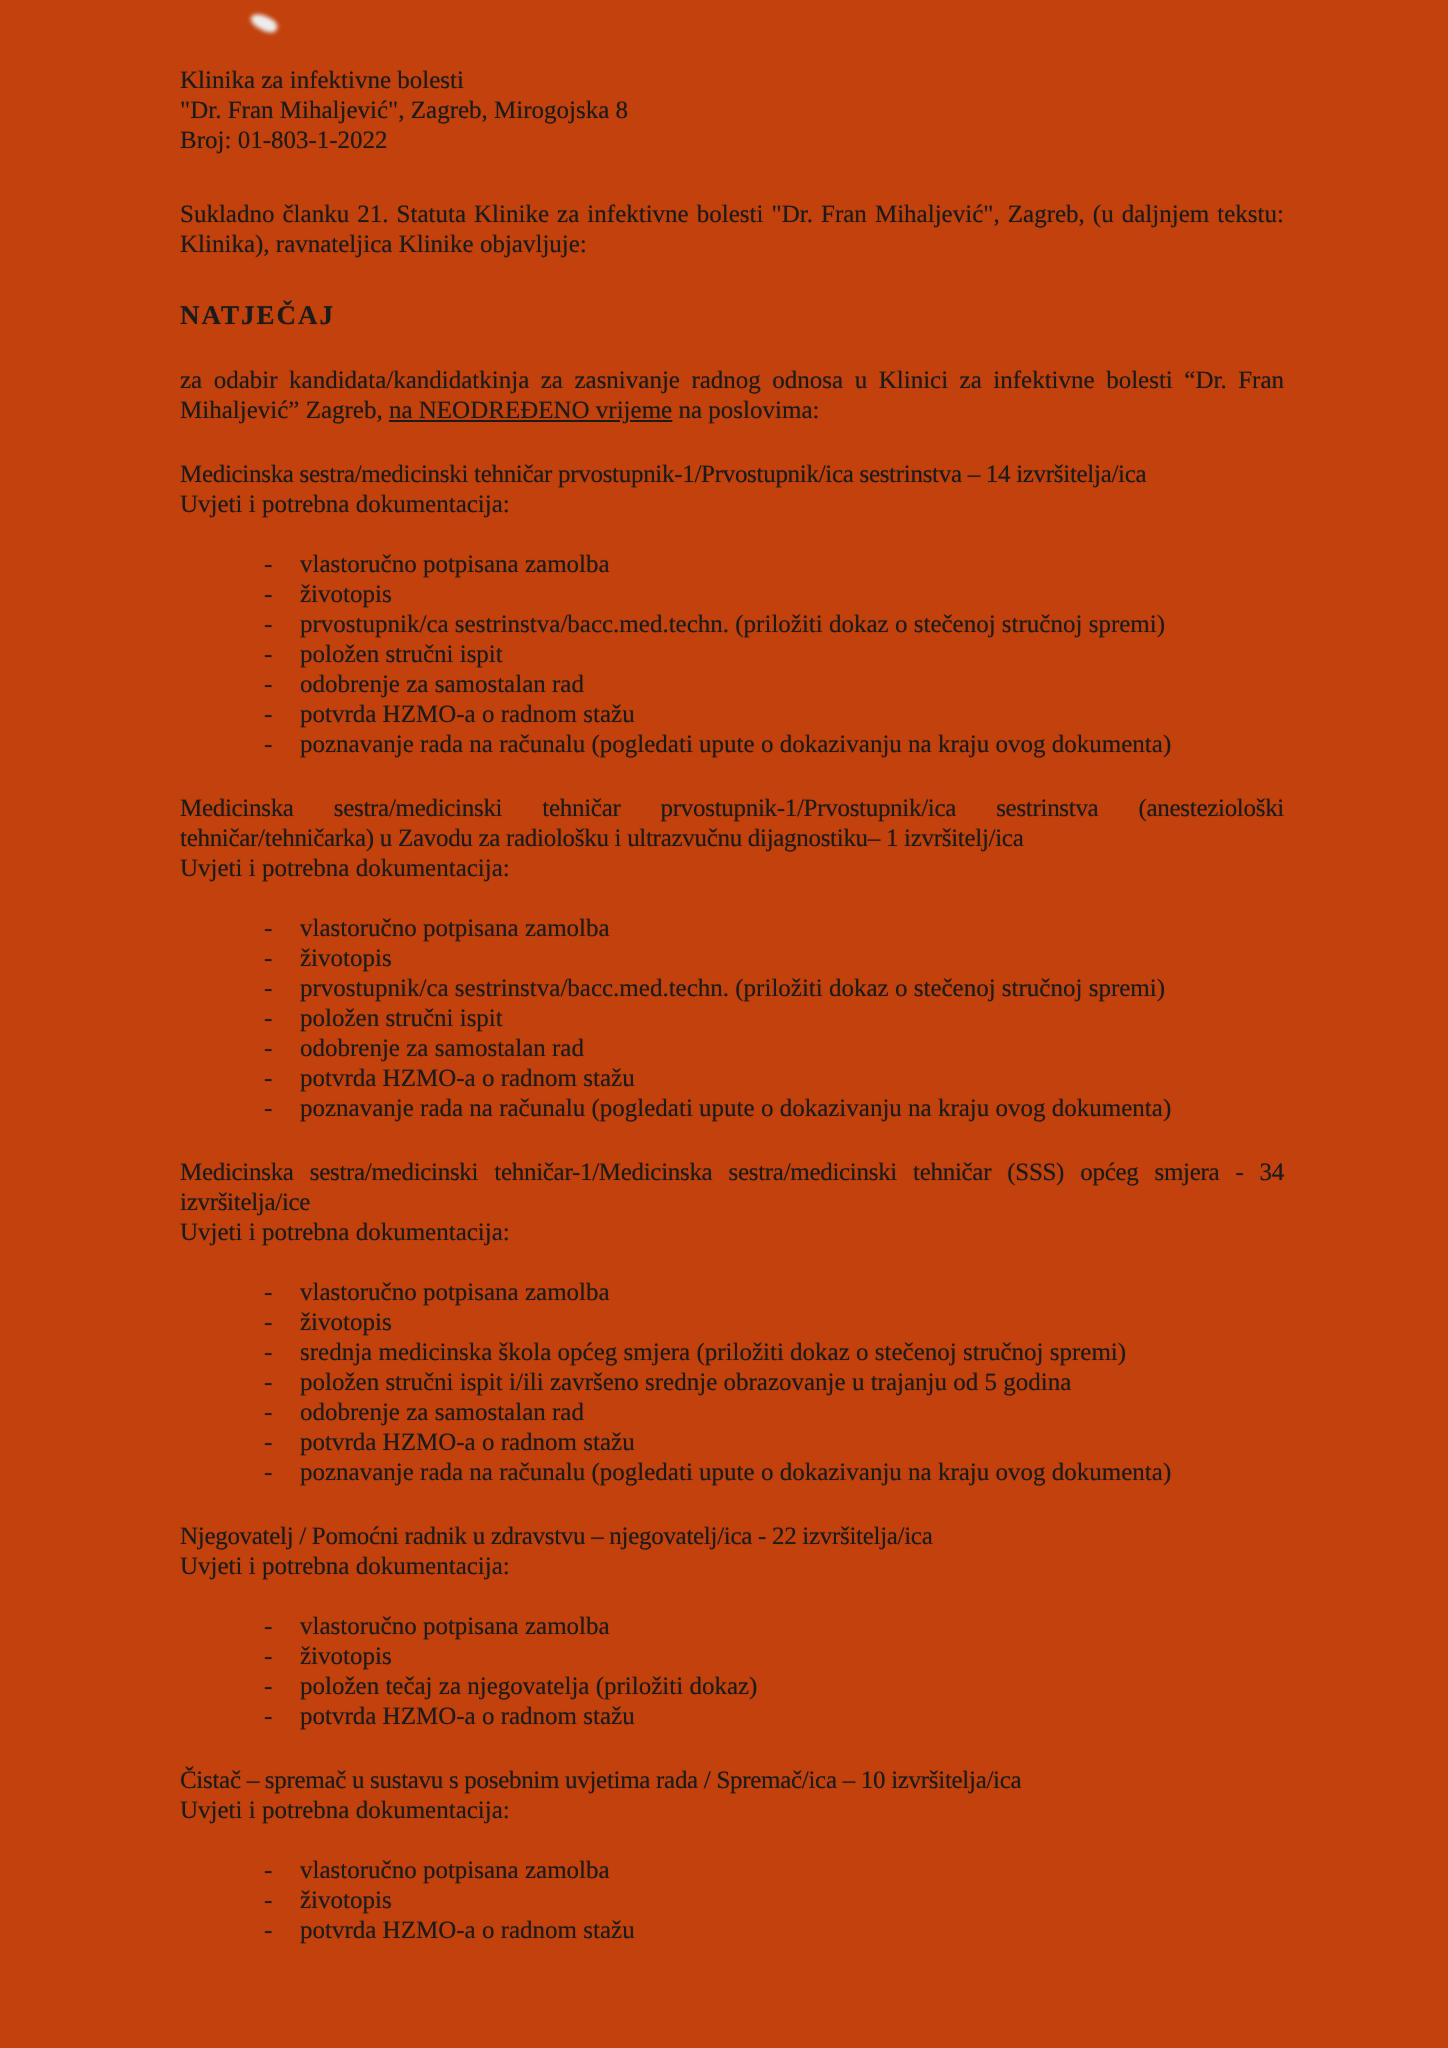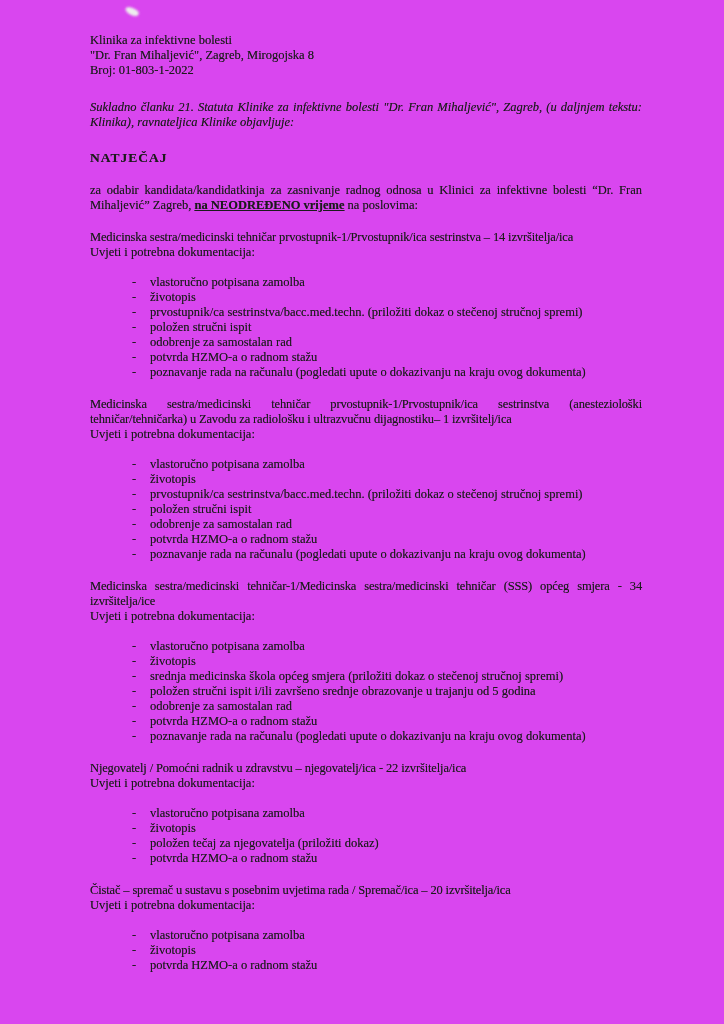--- a/index.html
+++ b/index.html
@@ -14,21 +14,21 @@
     position: relative;
     font-family: "Liberation Serif", serif;
     color: #1b1b1b;
     -webkit-font-smoothing: antialiased;
   }
   .page {
     position: absolute;
     top: 0; left: 0;
     width: 724px;
     height: 1024px;
-    background: #d946ef;
+    background: #c2410c;
   }
   .content {
     position: absolute;
     top: 33px;
     left: 90px;
     width: 552px;
     font-size: 12.5px;
     line-height: 15px;
     text-shadow: 0 0 0.35px rgba(30,30,30,0.55);
   }
@@ -39,34 +39,33 @@
     background: #ededed;
     border-radius: 60% 40% 50% 50%;
     transform: rotate(28deg);
     filter: blur(1px);
   }
   .header-block { margin: 0 0 0 0; }
   .header-block div { white-space: nowrap; }
   .intro {
     margin-top: 22px;
     text-align: justify;
-    font-style: italic;
   }
   .doc-title {
     margin-top: 20px;
     font-weight: bold;
     font-size: 13.5px;
     letter-spacing: 1px;
   }
   .subtitle {
     margin-top: 18px;
     text-align: justify;
   }
   .subtitle .emph {
-    font-weight: bold;
+    font-weight: normal;
     text-decoration: underline;
   }
   .section { margin-top: 17px; }
   .section-heading {
     font-weight: normal;
     text-align: justify;
     letter-spacing: -0.15px;
   }
   .uvjeti { }
   ul.reqs {
@@ -153,21 +152,21 @@
       <div class="uvjeti">Uvjeti i potrebna dokumentacija:</div>
       <ul class="reqs">
         <li>vlastoručno potpisana zamolba</li>
         <li>životopis</li>
         <li>položen tečaj za njegovatelja (priložiti dokaz)</li>
         <li>potvrda HZMO-a o radnom stažu</li>
       </ul>
     </div>
 
     <div class="section">
-      <div class="section-heading">Čistač – spremač u sustavu s posebnim uvjetima rada / Spremač/ica – 20 izvršitelja/ica</div>
+      <div class="section-heading">Čistač – spremač u sustavu s posebnim uvjetima rada / Spremač/ica – 10 izvršitelja/ica</div>
       <div class="uvjeti">Uvjeti i potrebna dokumentacija:</div>
       <ul class="reqs">
         <li>vlastoručno potpisana zamolba</li>
         <li>životopis</li>
         <li>potvrda HZMO-a o radnom stažu</li>
       </ul>
     </div>
 
   </div>
 </div>

